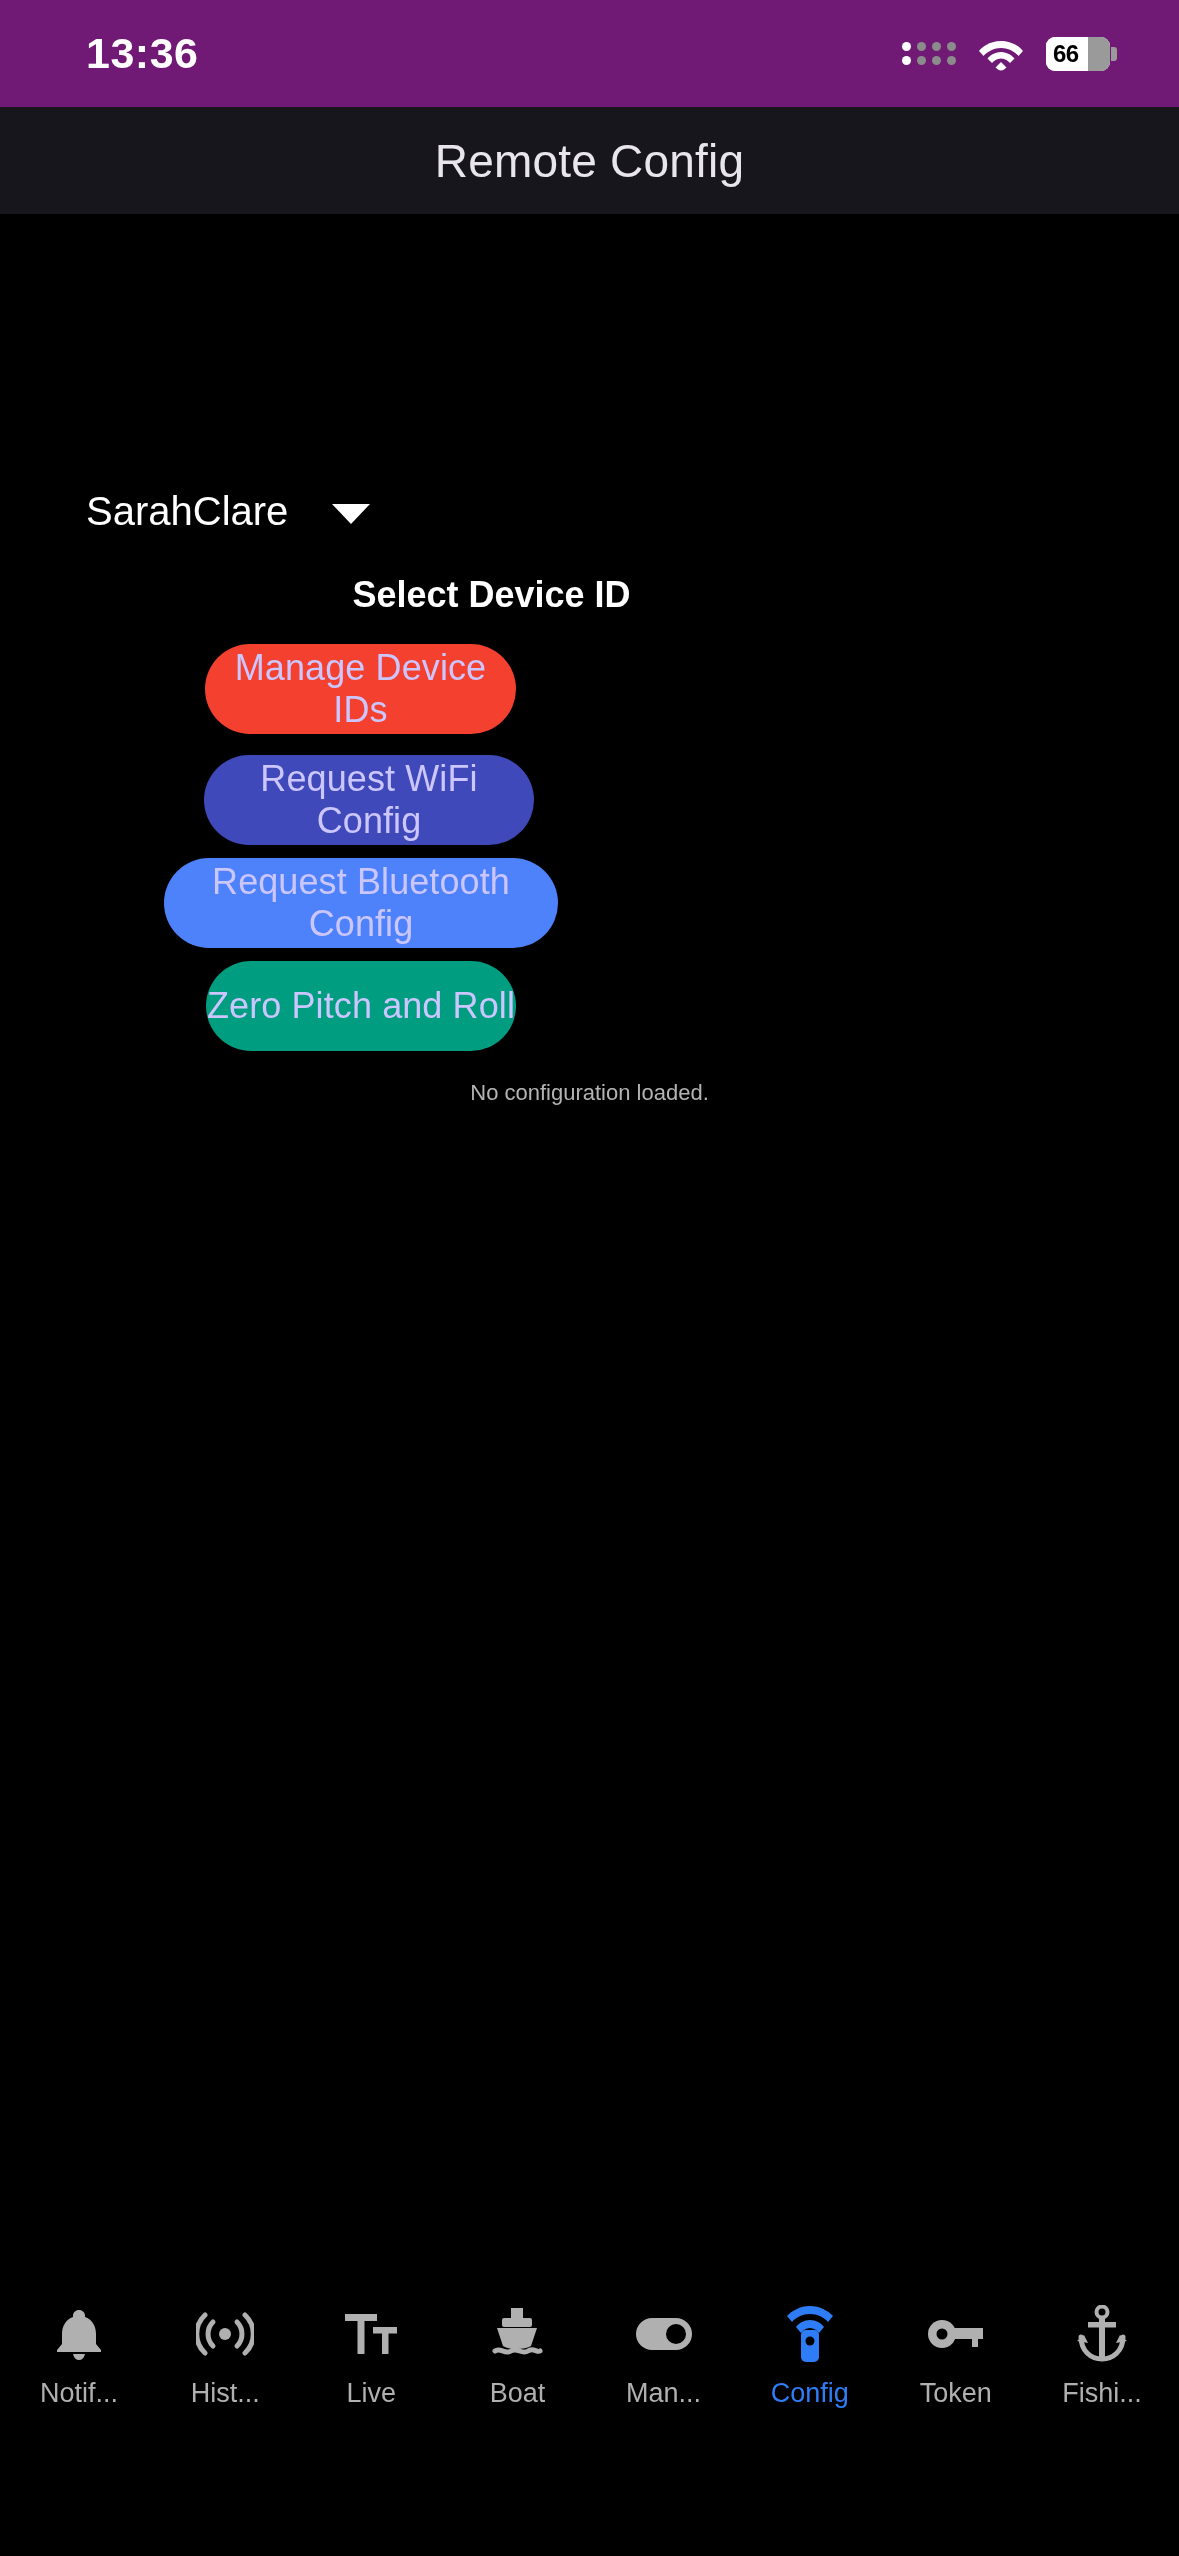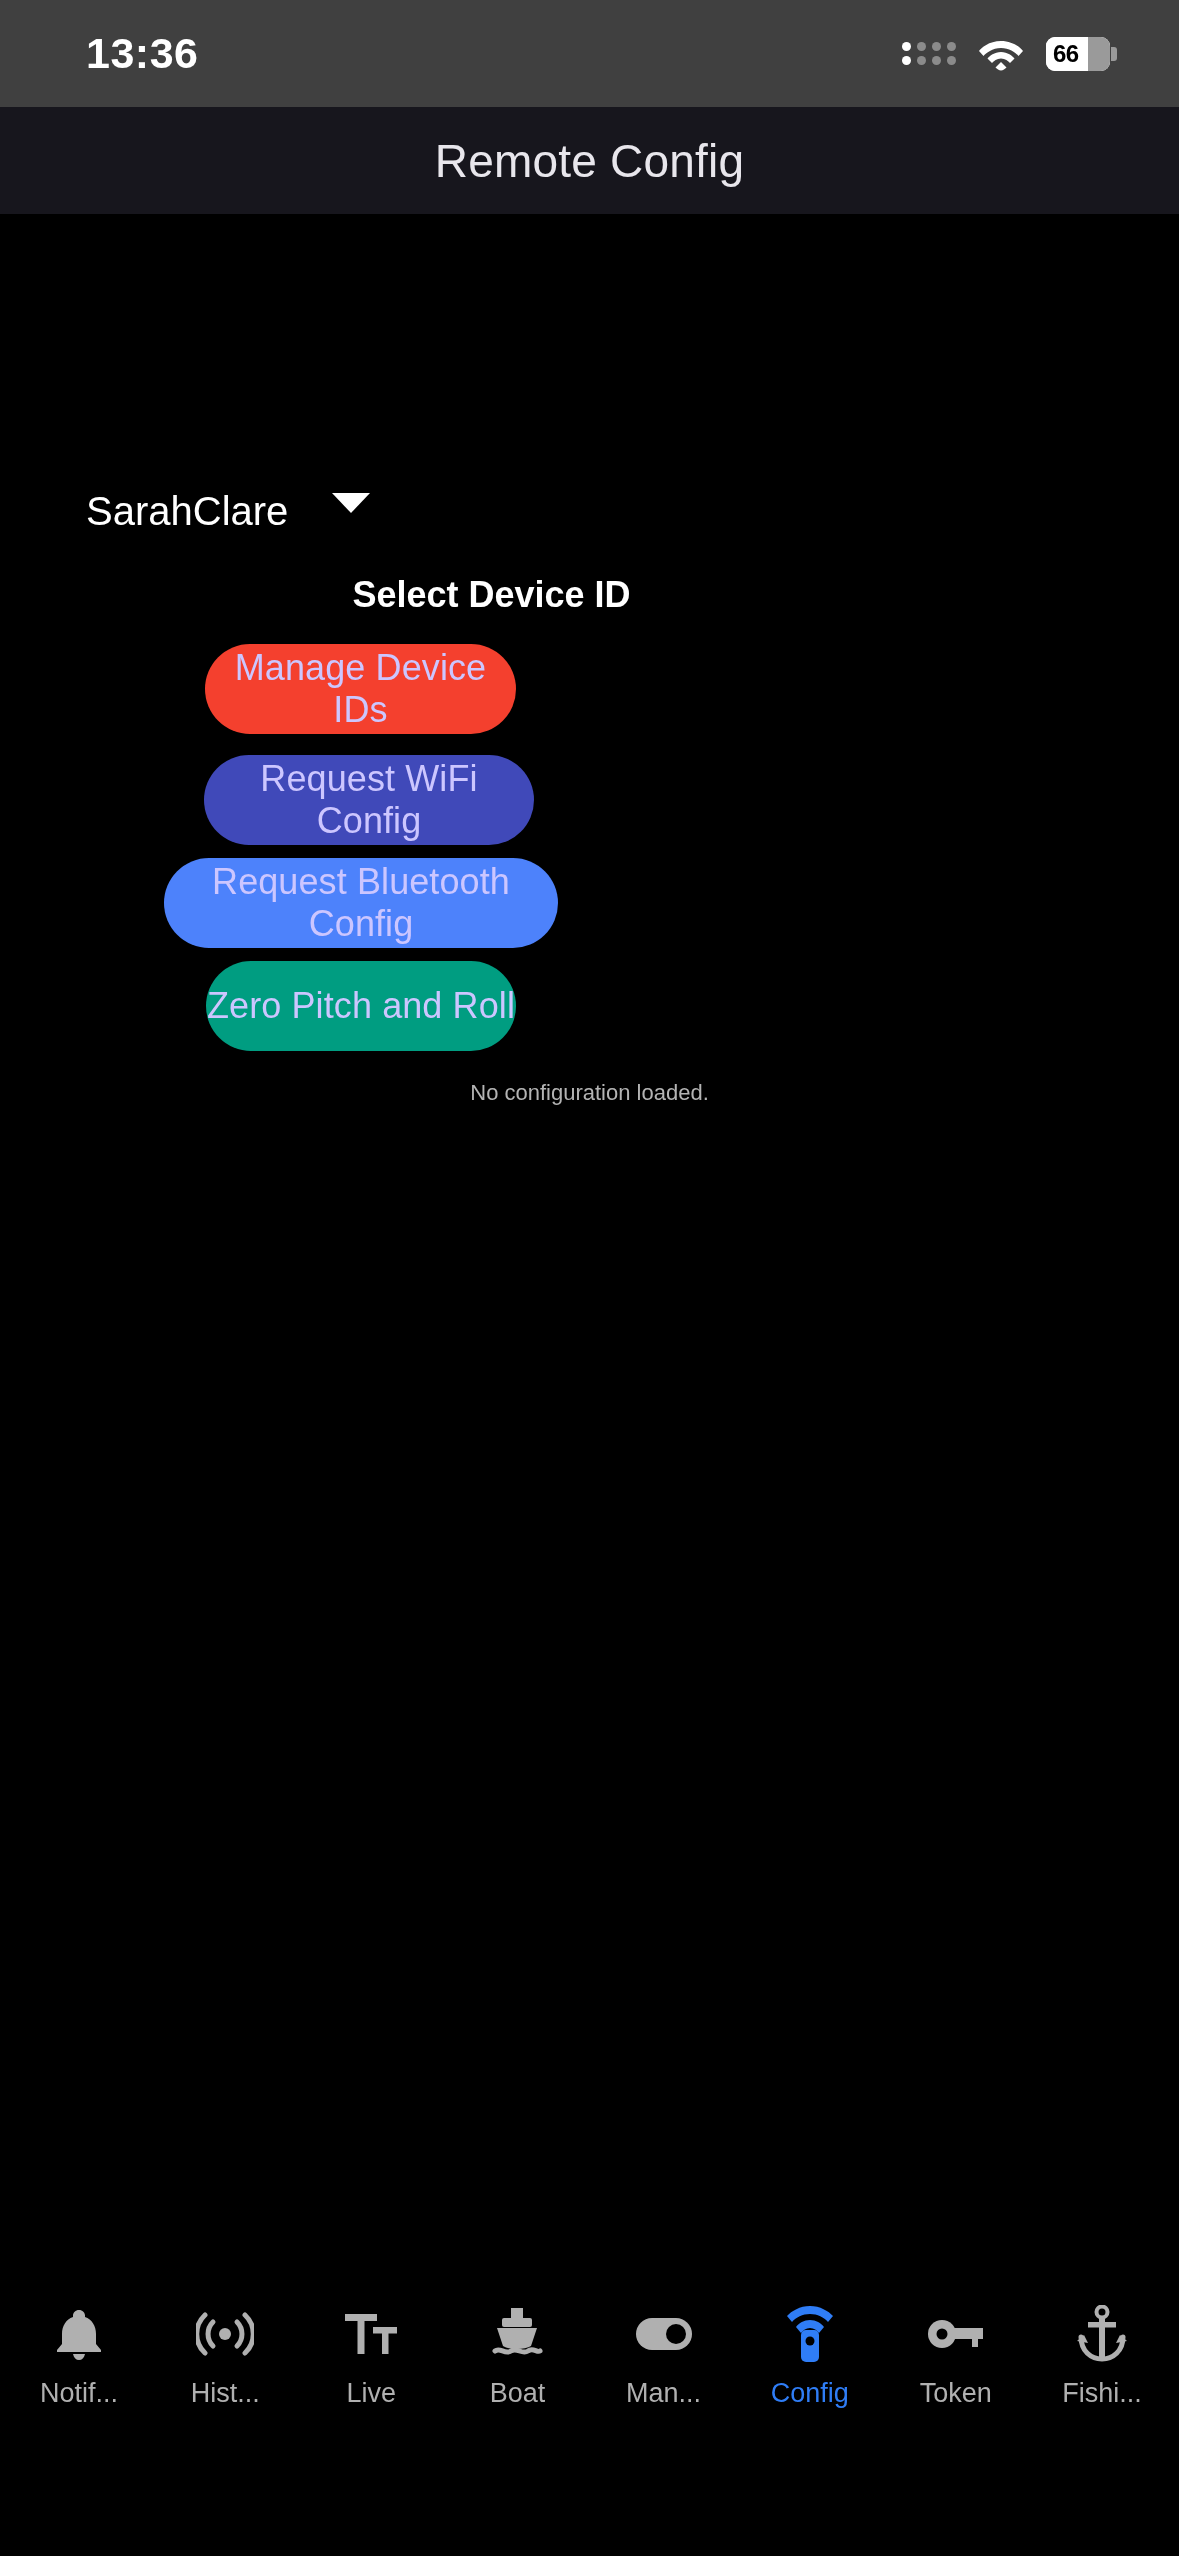--- a/index.html
+++ b/index.html
@@ -7,21 +7,21 @@
     width:1179px; height:2556px;
     background:#000;
     font-family:"Liberation Sans", sans-serif;
     overflow:hidden;
   }
   .phone { position:relative; width:1179px; height:2556px; background:#000; }
 
   
   .statusbar {
     position:absolute; top:0; left:0; width:1179px; height:107px;
-    background:#404040;
+    background:#701a75;
     display:flex; align-items:center; justify-content:space-between;
     padding:0 62px 0 86px;
   }
   .status-time { color:#fff; font-size:43px; font-weight:700; letter-spacing:0.5px; }
   .status-right { display:flex; align-items:center; gap:22px; }
 
   .sig-dots { display:grid; grid-template-columns:repeat(4,9px); grid-template-rows:repeat(2,9px);
               gap:5px 6px; align-items:end; }
   .sig-dots span { width:9px; height:9px; border-radius:50%; background:#8b8b8b; display:block; }
   .sig-dots span.lit { background:#ffffff; }
@@ -50,21 +50,21 @@
   .appbar-title { color:#e8e6ec; font-size:46px; font-weight:400; letter-spacing:0.2px; }
 
   
   .content {
     position:absolute; top:214px; left:0; width:1179px; bottom:290px;
     background:#000;
   }
 
   .dropdown-row {
     position:absolute; top:275px; left:86px;
-    display:flex; gap:44px;
+    display:flex; align-items:center; gap:44px;
     cursor:pointer;
   }
   .dropdown-value { color:#ffffff; font-size:40px; font-weight:400; }
   .caret {
     width:0; height:0;
     border-left:19px solid transparent;
     border-right:19px solid transparent;
     border-top:20px solid #ffffff;
     margin-top:4px;
   }

